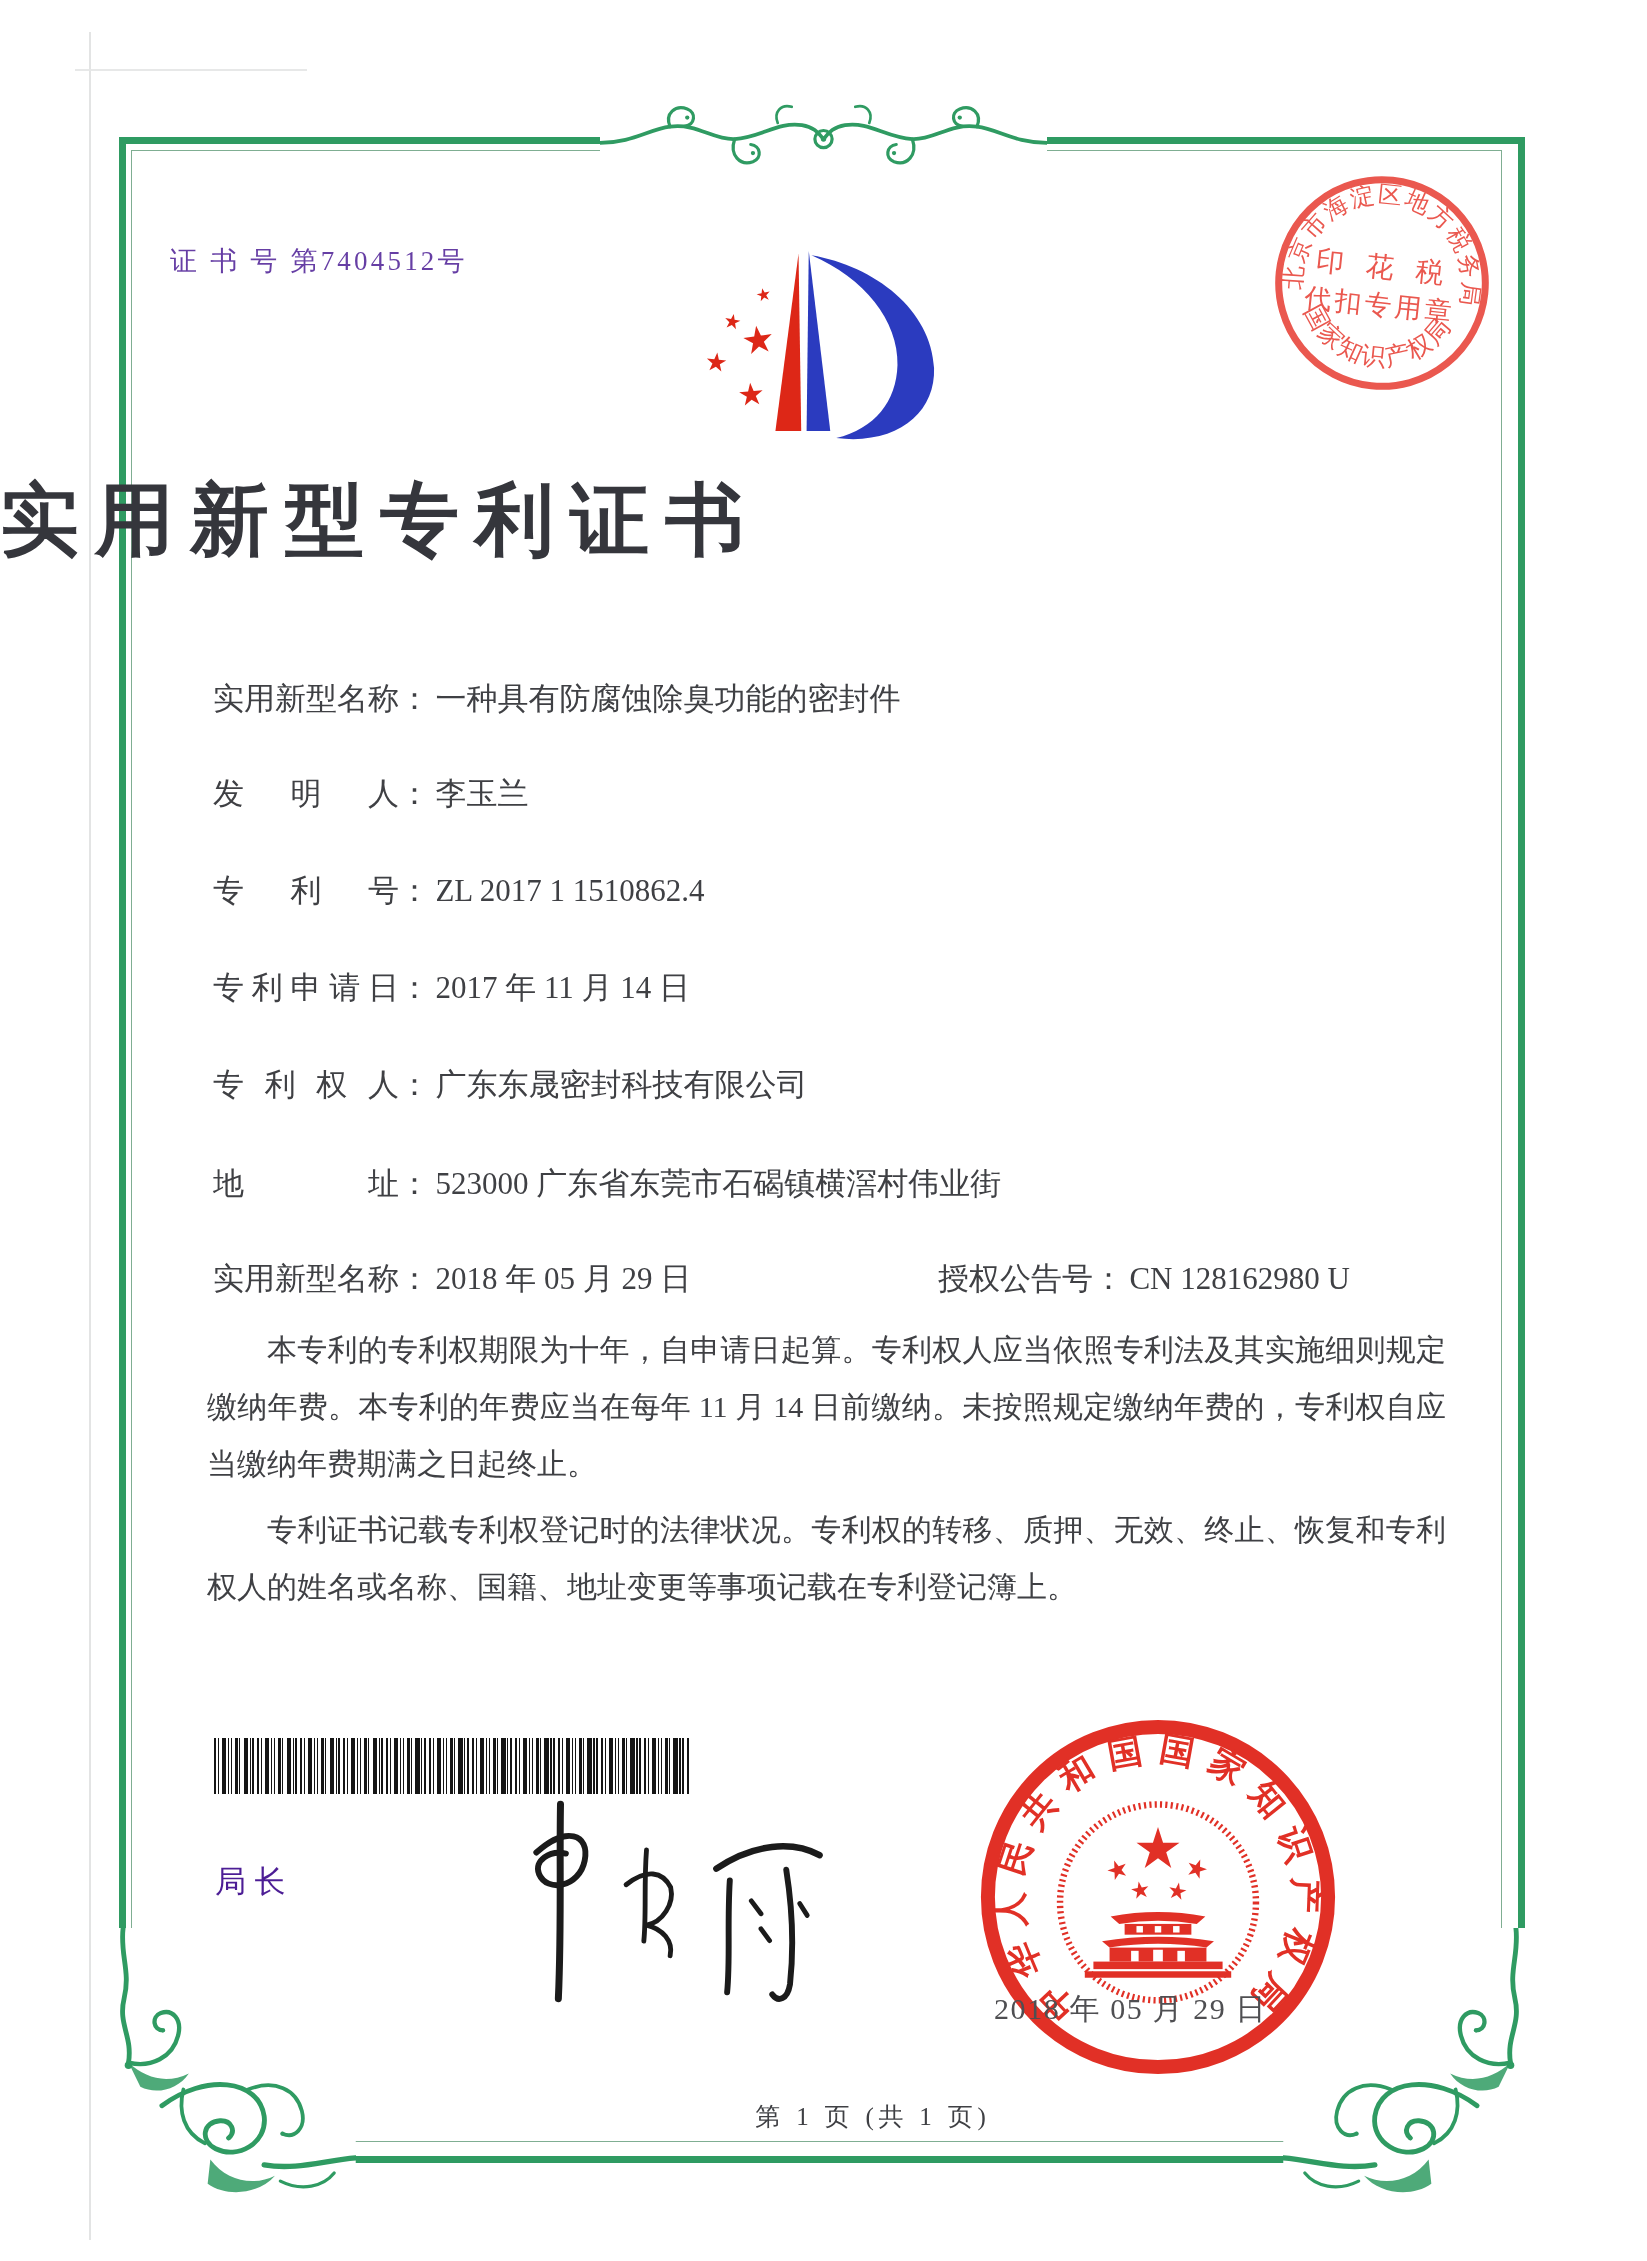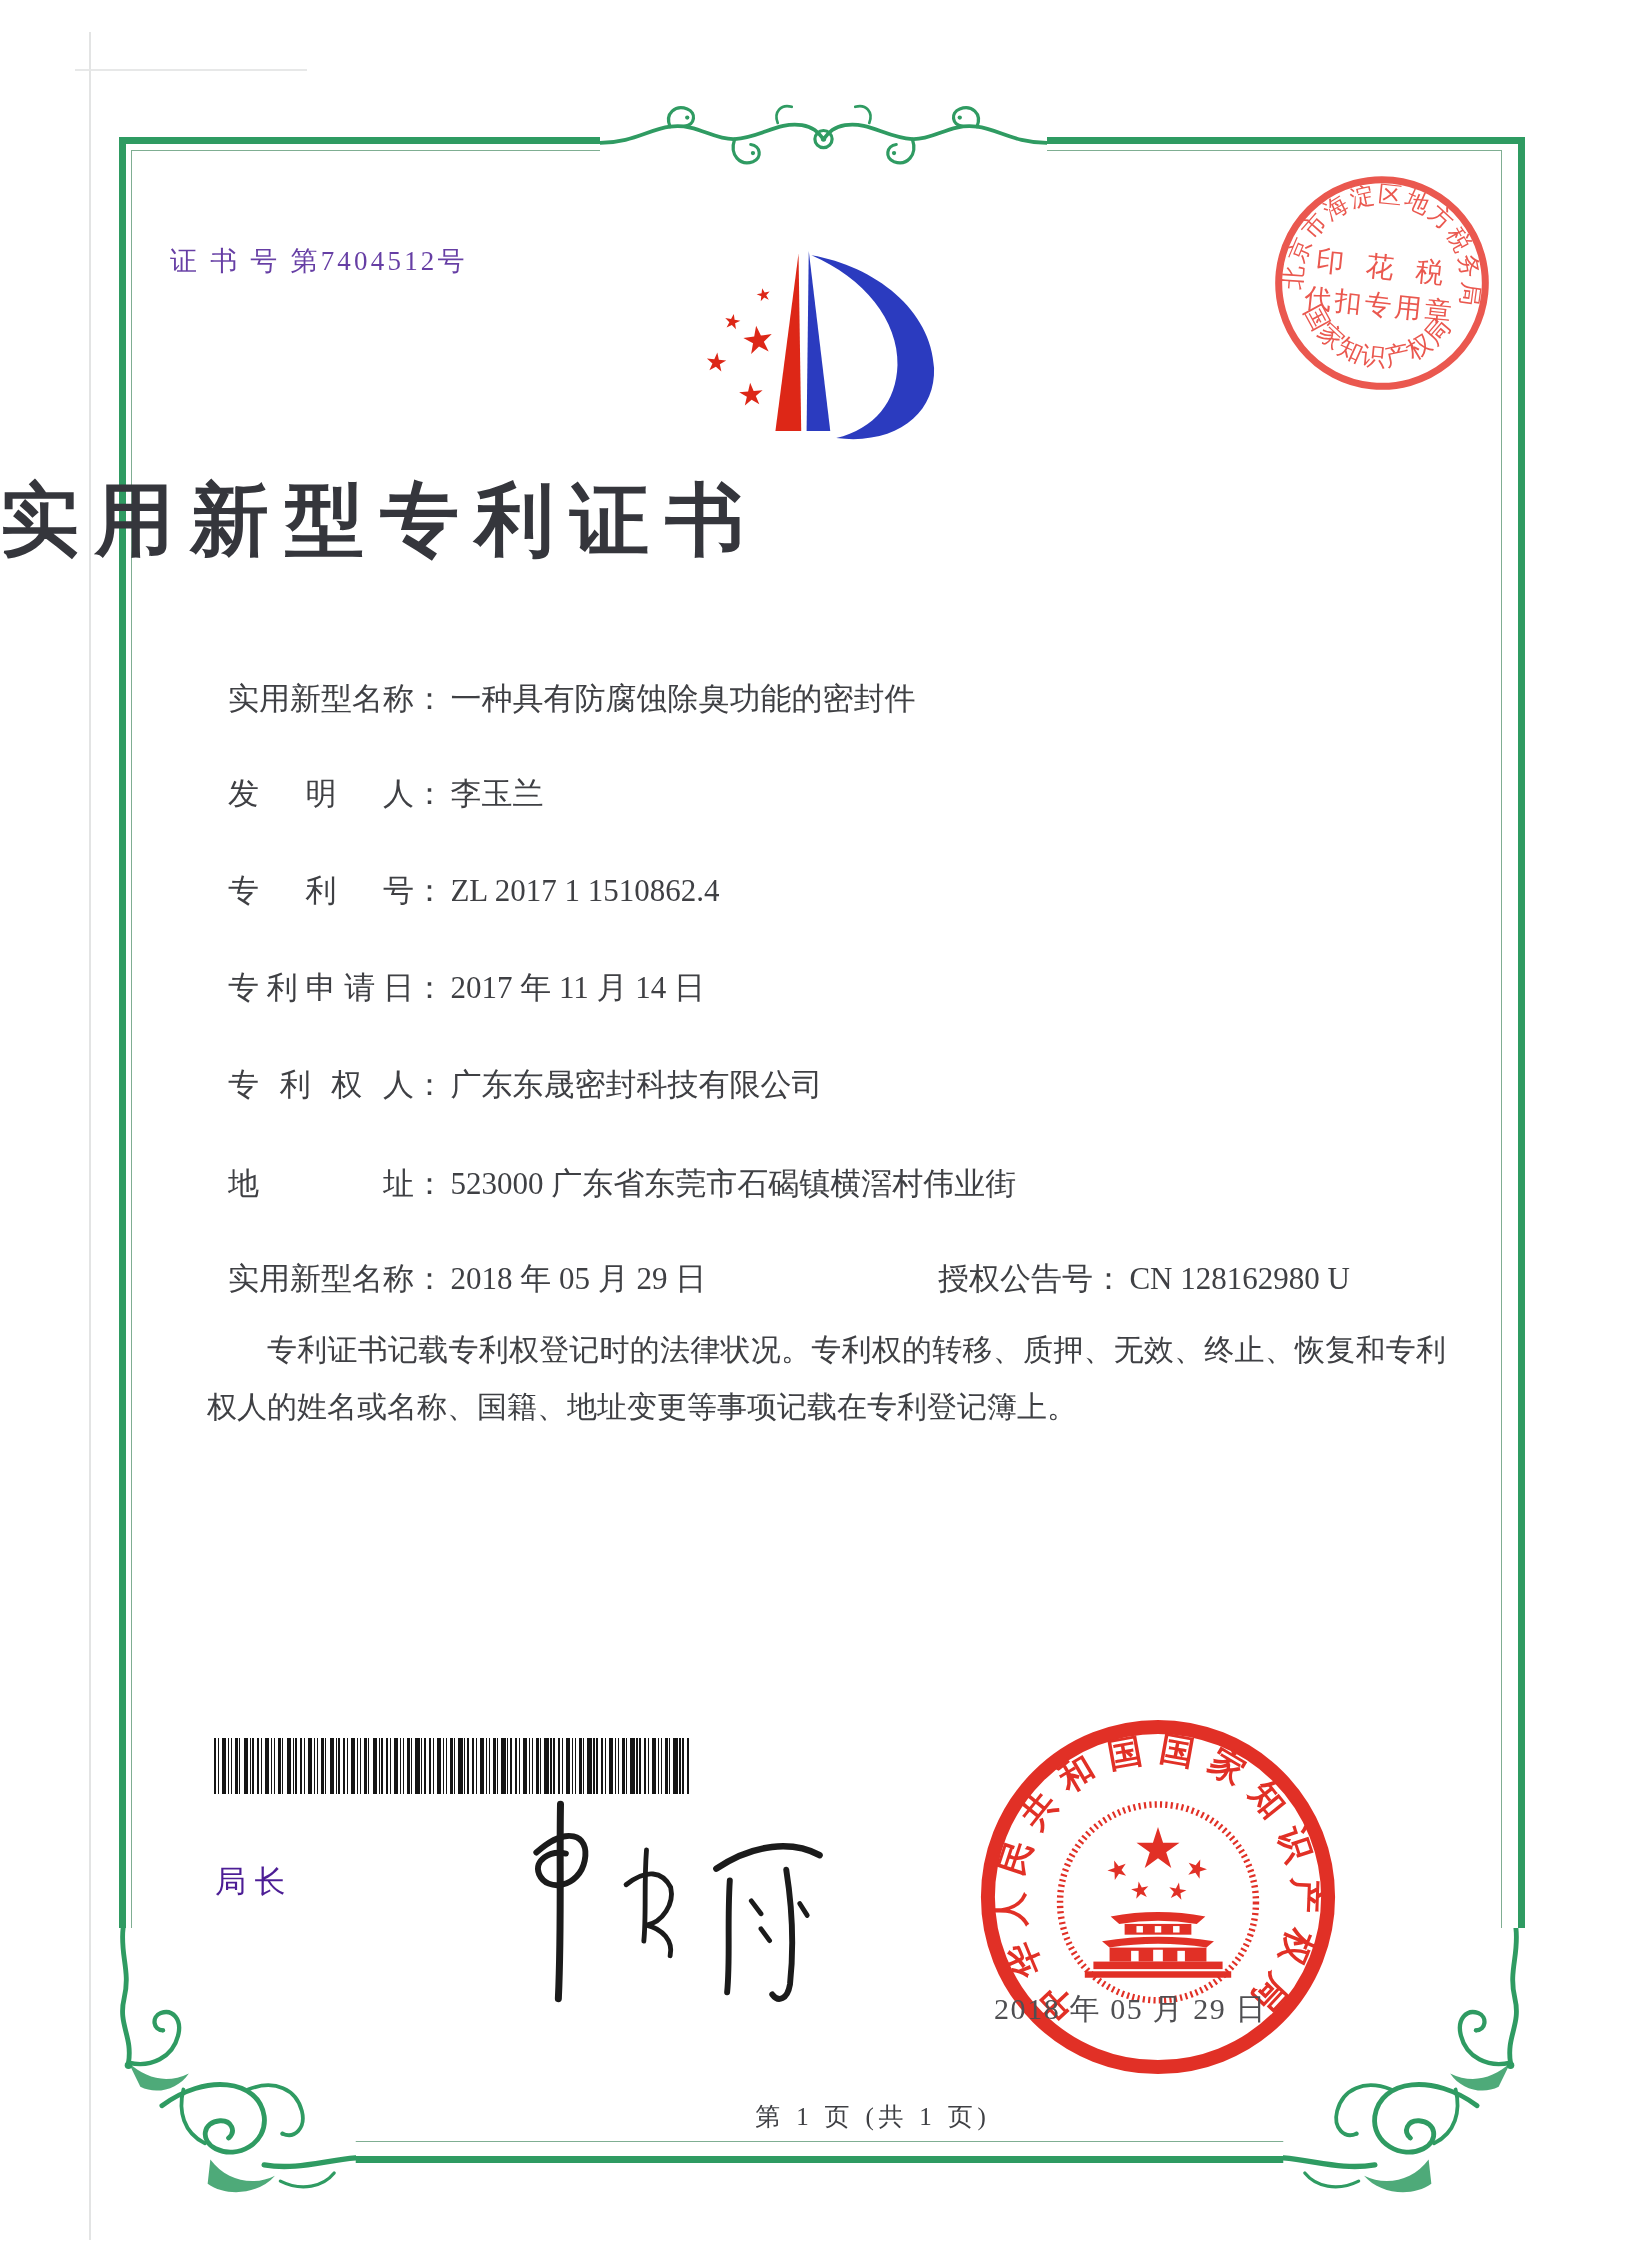--- a/index.html
+++ b/index.html
@@ -14,21 +14,21 @@
   .paper-edge-top{left:75px;top:69px;width:232px;height:1.6px;background:#e4e5e6;opacity:.9;}
   
   .frame-outer{left:119px;top:137px;width:1392px;height:2012px;border:7px solid #2f9b62;}
   .frame-inner{left:131px;top:150px;width:1369px;height:1990px;border:1.6px solid #7fae92;}
   
   .cert-no{left:170px;top:243px;font-size:27px;letter-spacing:3.2px;color:#4c1d95;opacity:.85;}
   
   .title{left:0;top:468px;width:1585px;text-align:left;font-size:79px;font-weight:700;
          letter-spacing:16px;color:#35363c;}
   
-  .field-row{left:213px;font-size:31px;white-space:nowrap;margin-left:15px;}
+  .field-row{left:213px;font-size:31px;white-space:nowrap;}
   .field-label{display:inline-block;width:186px;text-align:justify;text-align-last:justify;vertical-align:bottom;}
   .field-colon{display:inline-block;}
   .field-value{display:inline-block;margin-left:5.4px;}
   .grant-right{left:938px;font-size:31px;white-space:nowrap;}
   
   .body-text{left:207px;top:1321px;width:1239px;font-size:30px;line-height:57px;text-align:justify;}
   .body-text p{margin:0 0 8.6px 0;text-indent:60px;}
   
   .barcode{left:214px;top:1738px;width:477px;height:56px;
     background-image:repeating-linear-gradient(90deg,
@@ -139,20 +139,21 @@
 </div>
 
 <div class="abs field-row" style="top:1258px">
   <span class="field-label">实用新型名称</span><span class="field-colon">：</span><span class="field-value">2018 年 05 月 29 日</span>
 </div>
 <div class="abs grant-right" style="top:1258px">
   <span>授权公告号</span><span>：</span><span class="field-value">CN 128162980 U</span>
 </div>
 
 <div class="abs body-text">
+  <p>本专利的专利权期限为十年，自申请日起算。专利权人应当依照专利法及其实施细则规定缴纳年费。本专利的年费应当在每年 11 月 14 日前缴纳。未按照规定缴纳年费的，专利权自应当缴纳年费期满之日起终止。</p>
   <p>专利证书记载专利权登记时的法律状况。专利权的转移、质押、无效、终止、恢复和专利权人的姓名或名称、国籍、地址变更等事项记载在专利登记簿上。</p>
 </div>
 
 <div class="abs barcode"></div>
 
 <div class="abs director-label">局长</div>
 <div class="abs director-name">申长雨</div>
 
 <svg class="abs sig-svg" width="366" height="215" viewBox="0 0 680 400">
   <g fill="none" stroke="#1b1b1b" stroke-linecap="round">

